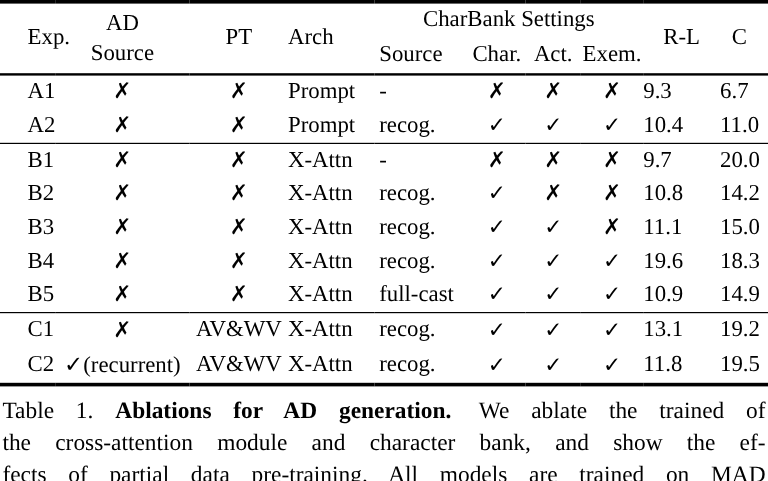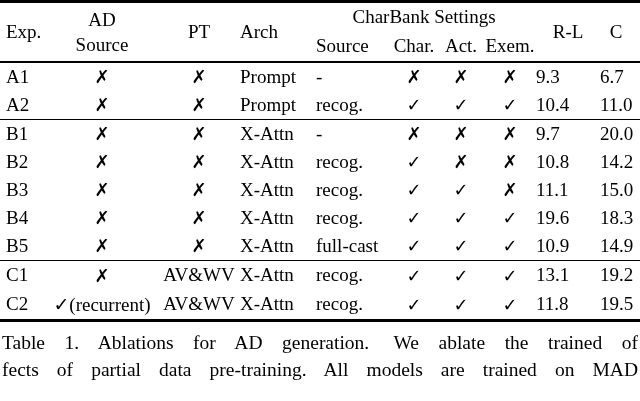--- a/index.html
+++ b/index.html
@@ -10,41 +10,41 @@
   .page{width:640px;height:401px;overflow:hidden;}
   table{
     border-collapse:collapse;table-layout:fixed;width:640px;
     border-top:3px solid #000;border-bottom:3px solid #000;
     font-size:19px;
   }
   th,td{padding:0;font-weight:normal;white-space:nowrap;vertical-align:middle;overflow:visible;}
   .al{text-align:left}
   .ac{text-align:center}
   .ar{}
-  .pl6{padding-left:6px}
+  .pl6{padding-left:23px}
   .pl4{padding-left:4px}
   .pr8{padding-right:8px}
   thead tr.h1{height:30px}
   thead tr.h2{height:30px}
   thead th{font-weight:normal}
   th.rule-b{border-bottom:2px solid #000}
   .twoline div{line-height:25px}
   tbody.secA td{height:28px}
   tbody.secB td{height:28px}
   tbody.secC td{height:29px}
   tbody.secB tr:first-child td{border-top:1.5px solid #000}
   tbody.secC tr:first-child td{border-top:1.5px solid #000}
   .mk{font-weight:bold;font-size:18px;font-family:"DejaVu Sans","Liberation Serif",sans-serif;}
   td,th{font-family:"Liberation Serif","DejaVu Sans",serif;}
   .caption{
     margin-top:7px;padding:0 2px;width:636px;
     font-size:19.5px;line-height:27px;
   }
   .cap-line{text-align:justify;text-align-last:justify;}
-  .cap-bold{font-weight:normal;margin-right:5px;}
+  .cap-bold{font-weight:bold;margin-right:5px;}
 </style>
 </head>
 <body>
 
 <div class="page">
 
   <table>
     <colgroup>
       <col style="width:46px">
         <col style="width:112px">
@@ -195,16 +195,17 @@
       </tr>
     </tbody>
   </table>
 
   <div class="caption">
     <div class="cap-line">
       <span>Table 1.</span>
       <span class="cap-bold">Ablations for AD generation.</span>
       <span>We ablate the trained of</span>
     </div>
+    <div class="cap-line">the cross-attention module and character bank, and show the ef-</div>
     <div class="cap-line">fects of partial data pre-training. All models are trained on MAD</div>
   </div>
 
 </div>
 
 </body></html>

